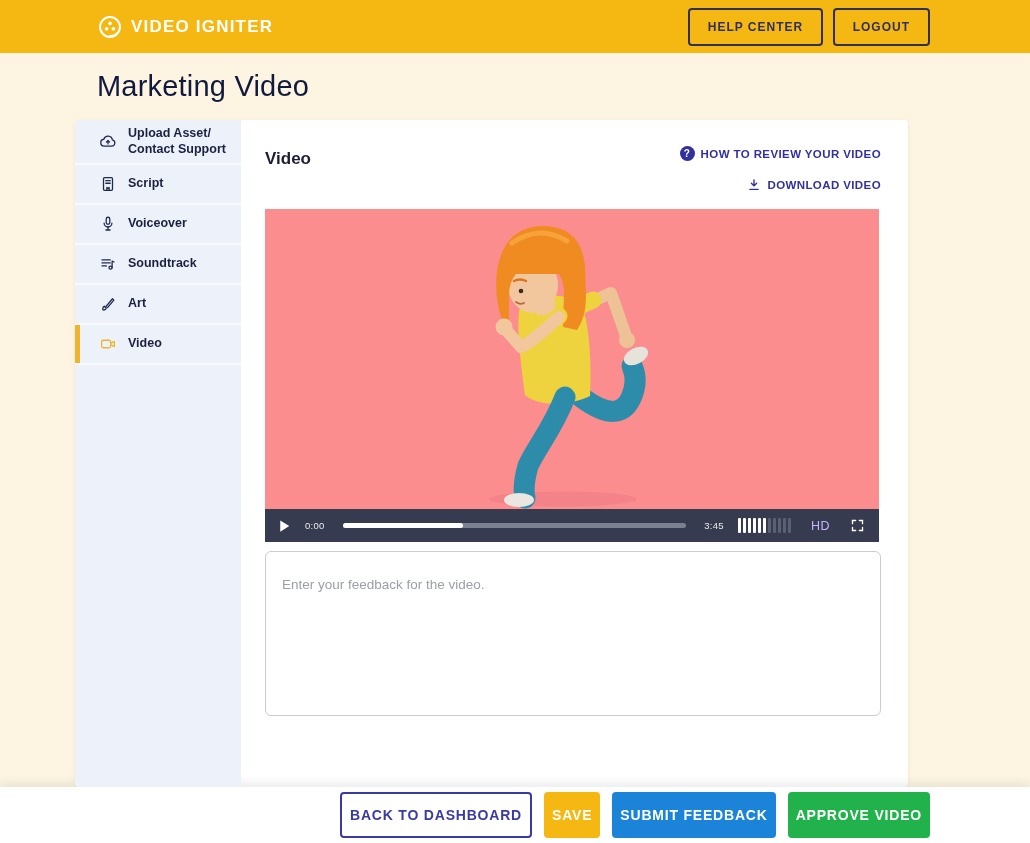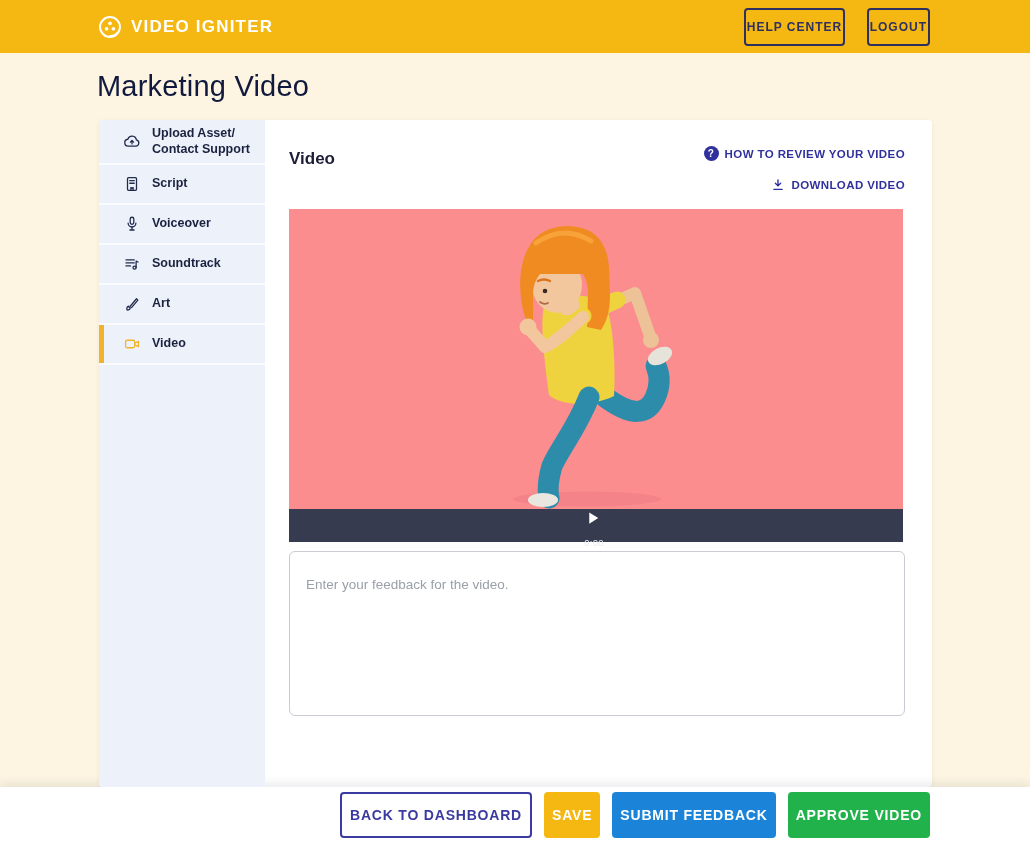--- a/index.html
+++ b/index.html
@@ -5,29 +5,29 @@
   * { margin:0; padding:0; box-sizing:border-box; }
   html,body { width:1030px; height:843px; overflow:hidden; }
   body { font-family:"Liberation Sans", sans-serif; background:#fdf5e1; color:#1b2240; }
 
   
   .topbar { height:53px; background:#f5b712; display:flex; align-items:center;
             justify-content:space-between; padding:0 100px 0 97px; }
   .brand { display:flex; align-items:center; gap:8px; }
   .brand-name { color:#fff; font-weight:bold; font-size:17px; letter-spacing:1.2px; }
   .top-btn { background:transparent; border:2px solid #2e3060; color:#2e3060; font-weight:bold;
-             font-size:12px; letter-spacing:1px; padding:10px 1px; border-radius:4px;
-             font-family:inherit; cursor:pointer; margin-left:17px; }
+             font-size:12px; letter-spacing:1px; padding:10px 18px; border-radius:4px;
+             font-family:inherit; cursor:pointer; margin-left:5px; }
 
   
   .title-area { height:67px; display:flex; align-items:center; padding-left:97px; }
   .page-title { font-size:29px; font-weight:normal; color:#111a3e; letter-spacing:.2px; }
 
   
-  .card { margin-left:99px; width:833px; height:667px; background:#fff; border-radius:4px;
+  .card { margin-left:75px; width:833px; height:667px; background:#fff; border-radius:4px;
           box-shadow:0 1px 5px rgba(20,30,60,.06); display:flex; overflow:hidden; }
 
   
   .sidebar { width:166px; background:#edf1f9; flex-shrink:0; }
   .side-item { position:relative; min-height:40px; display:flex; align-items:center; gap:11px;
                padding:6px 10px 6px 24px; border-bottom:2px solid #f8fafd; font-weight:bold;
                font-size:12.5px; color:#1b2240; cursor:pointer; line-height:1.25; }
   .side-item .active-bar { position:absolute; left:0; top:0; bottom:0; width:5px; background:#f0b42c; }
   .side-icon { width:18px; height:18px; flex-shrink:0; display:flex; align-items:center; }
   .side-icon svg { width:18px; height:18px; stroke:#222a4e; fill:none; stroke-width:1.7;
@@ -43,21 +43,21 @@
   .action-link { display:flex; align-items:center; gap:6px; color:#31319e; font-weight:bold;
                  font-size:11.5px; letter-spacing:.4px; text-decoration:none; cursor:pointer; }
   .q-icon { width:15px; height:15px; border-radius:50%; background:#31319e; color:#fff;
             font-size:10px; font-weight:bold; display:flex; align-items:center; justify-content:center; }
   .dl-icon svg { width:14px; height:14px; stroke:#31319e; stroke-width:2.4; fill:none;
                  stroke-linecap:round; stroke-linejoin:round; }
 
   
   .player { margin-top:17px; width:614px; }
   .screen { width:614px; height:300px; background:#fb8d8f; overflow:hidden; }
-  .controls { height:33px; background:#363b4f; display:flex; align-items:center; padding:0 14px 0 10px; gap:10px;flex-direction:column; }
+  .controls { height:33px; background:#363b4f; display:flex; align-items:center; padding:0 14px 0 10px; gap:10px; }
   .play-btn { width:20px; height:20px; cursor:pointer; display:flex; align-items:center; }
   .time { color:#e8e9ee; font-size:9.5px; letter-spacing:.3px; }
   .progress { flex:1; height:5px; background:#7a8090; border-radius:3px; margin:0 8px; cursor:pointer; position:relative; }
   .progress-fill { position:absolute; left:0; top:0; bottom:0; background:#fff; border-radius:3px; }
   .vol { display:flex; align-items:center; gap:2px; height:16px; margin-left:4px; cursor:pointer; }
   .vbar { width:3px; height:15px; background:#5b6172; border-radius:1px; }
   .vbar.on { background:#fff; }
   .hd { color:#c4b5fd; font-weight:normal; font-size:12.5px; letter-spacing:.5px; margin-left:10px; cursor:pointer; }
   .fs { margin-left:10px; cursor:pointer; display:flex; }
   .fs svg { width:15px; height:15px; stroke:#fff; stroke-width:2.2; fill:none; stroke-linecap:round; }

